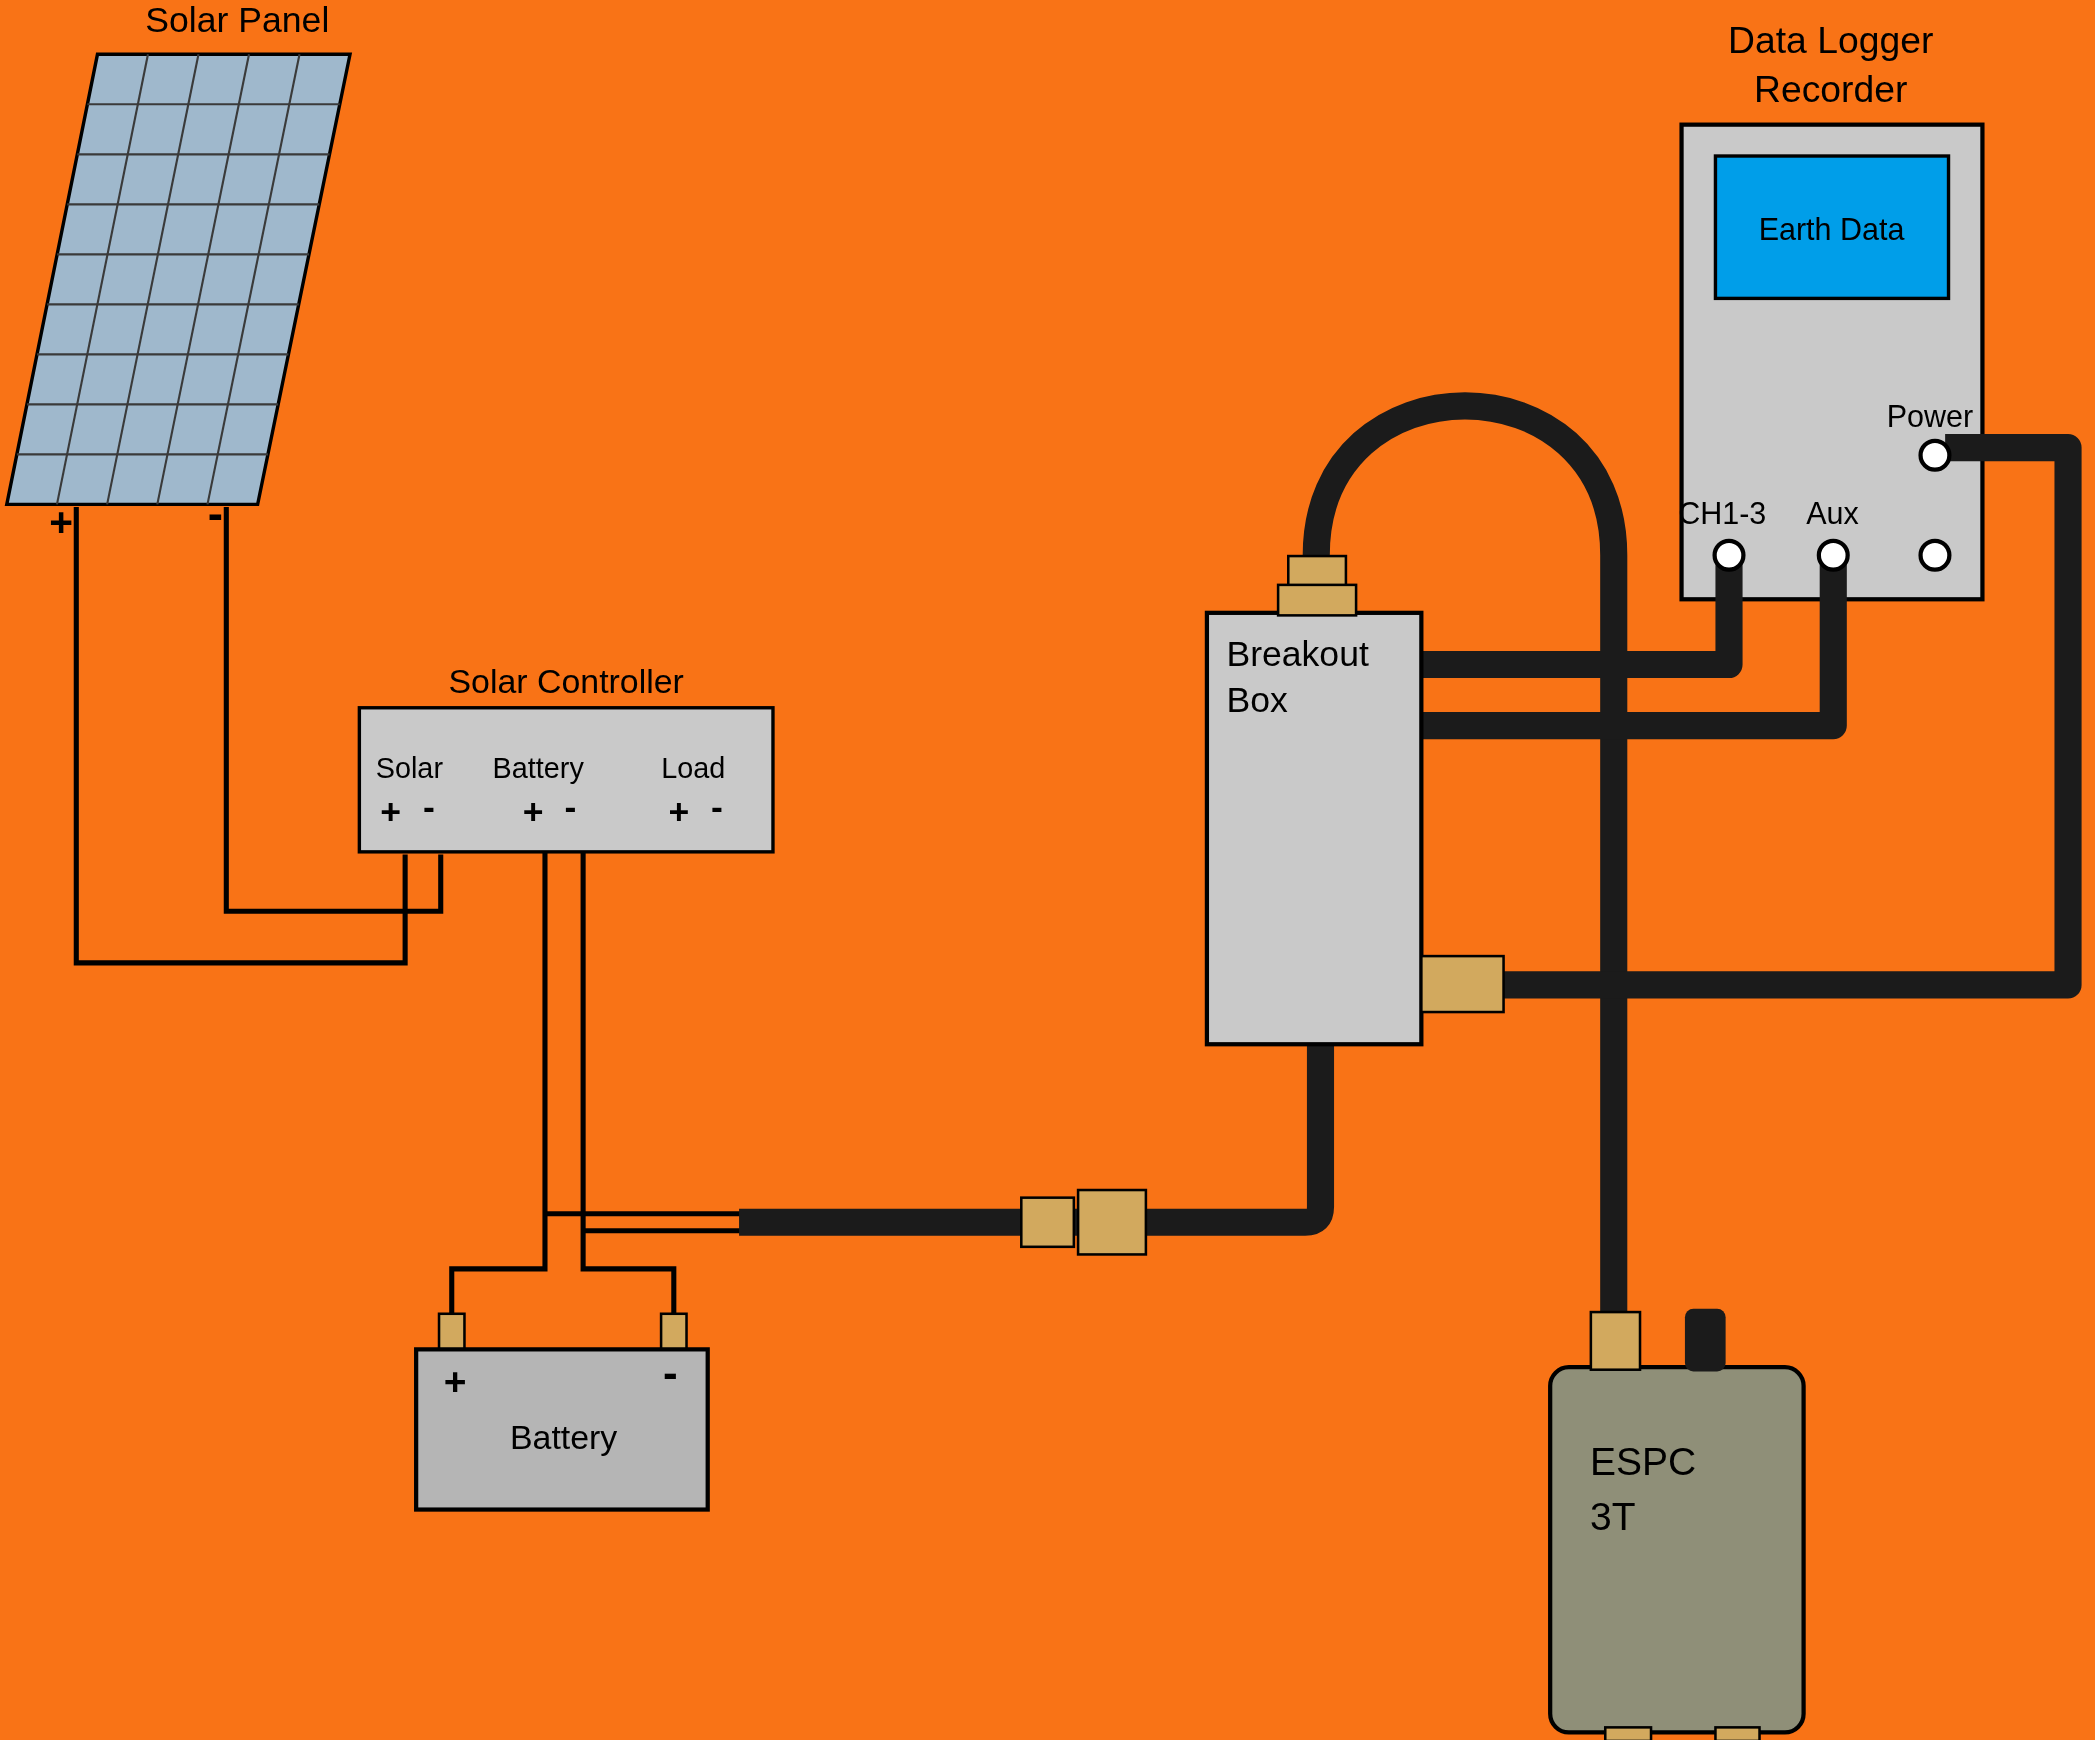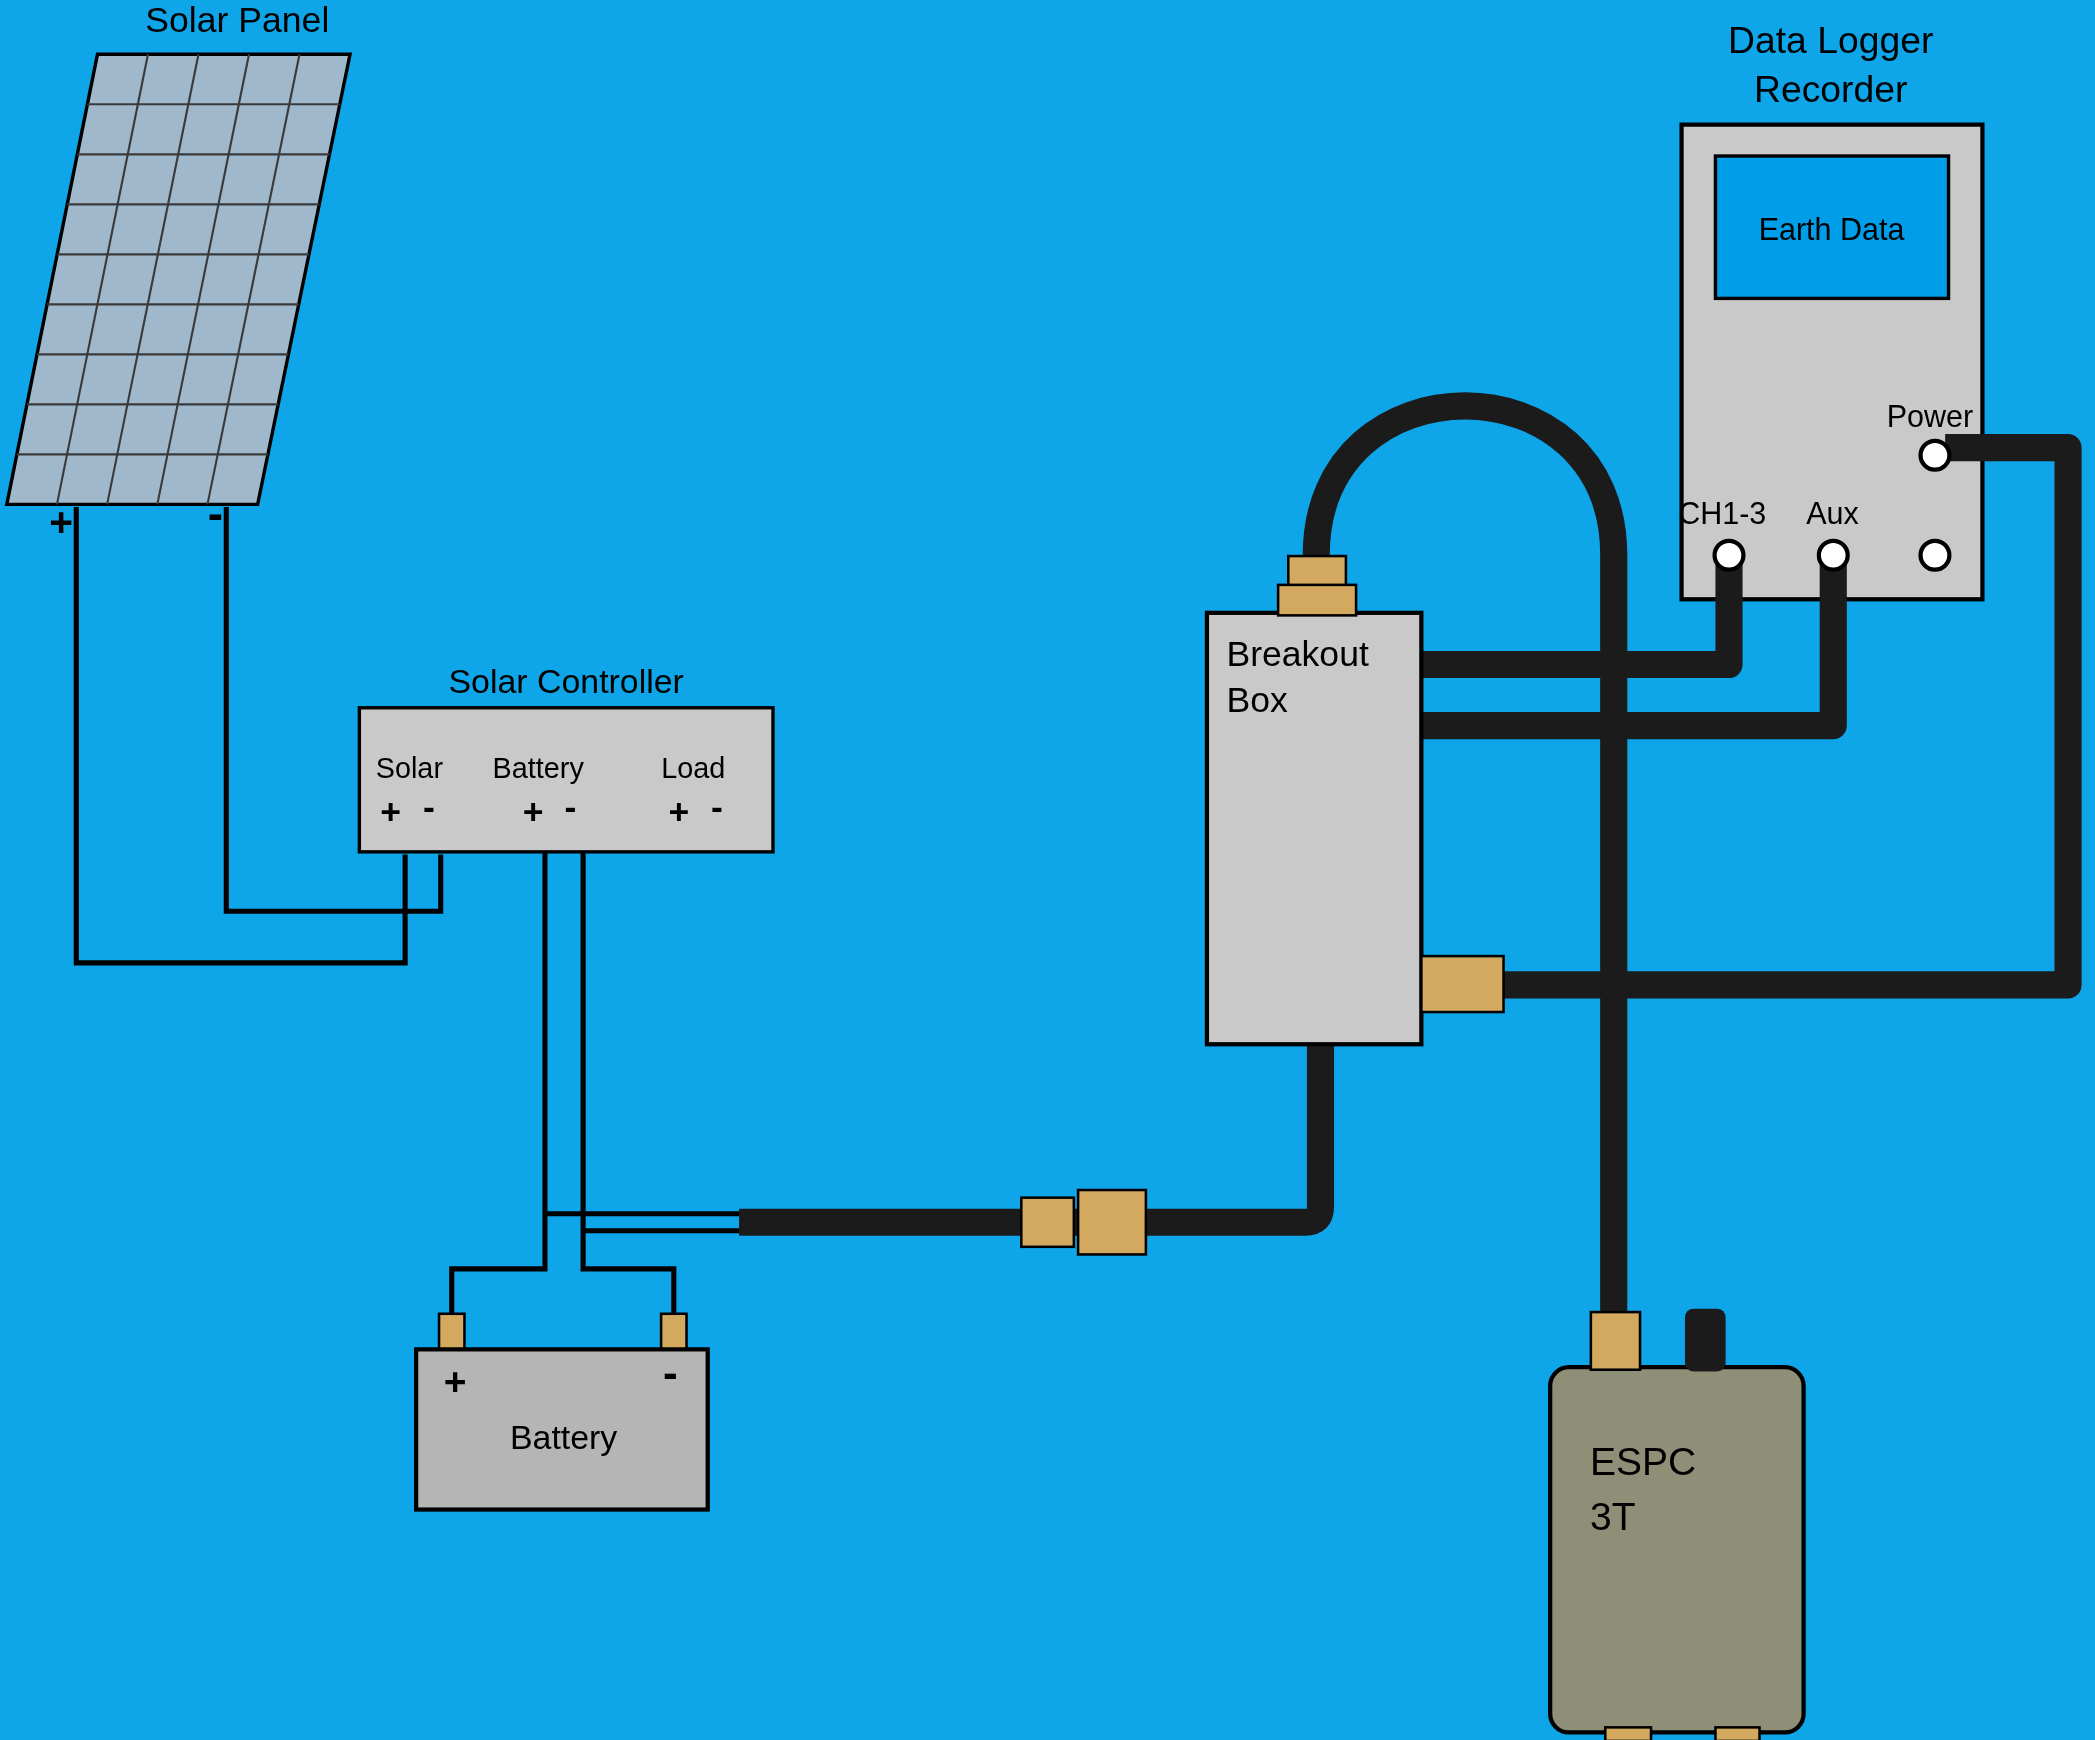--- a/index.html
+++ b/index.html
@@ -4,21 +4,21 @@
 <style>
   html, body {
     margin: 0;
     padding: 0;
     background: #ffffff;
   }
   .canvas {
     position: relative;
     width: 2096px;
     height: 1741px;
-    background: #0ea5e9;
+    background: #f97316;
     font-family: "Liberation Sans", sans-serif;
   }
   svg text {
     font-family: "Liberation Sans", sans-serif;
     fill: #000000;
   }
   .sign { font-weight: bold; font-size: 42px; }
 </style>
 </head>
 <body>

